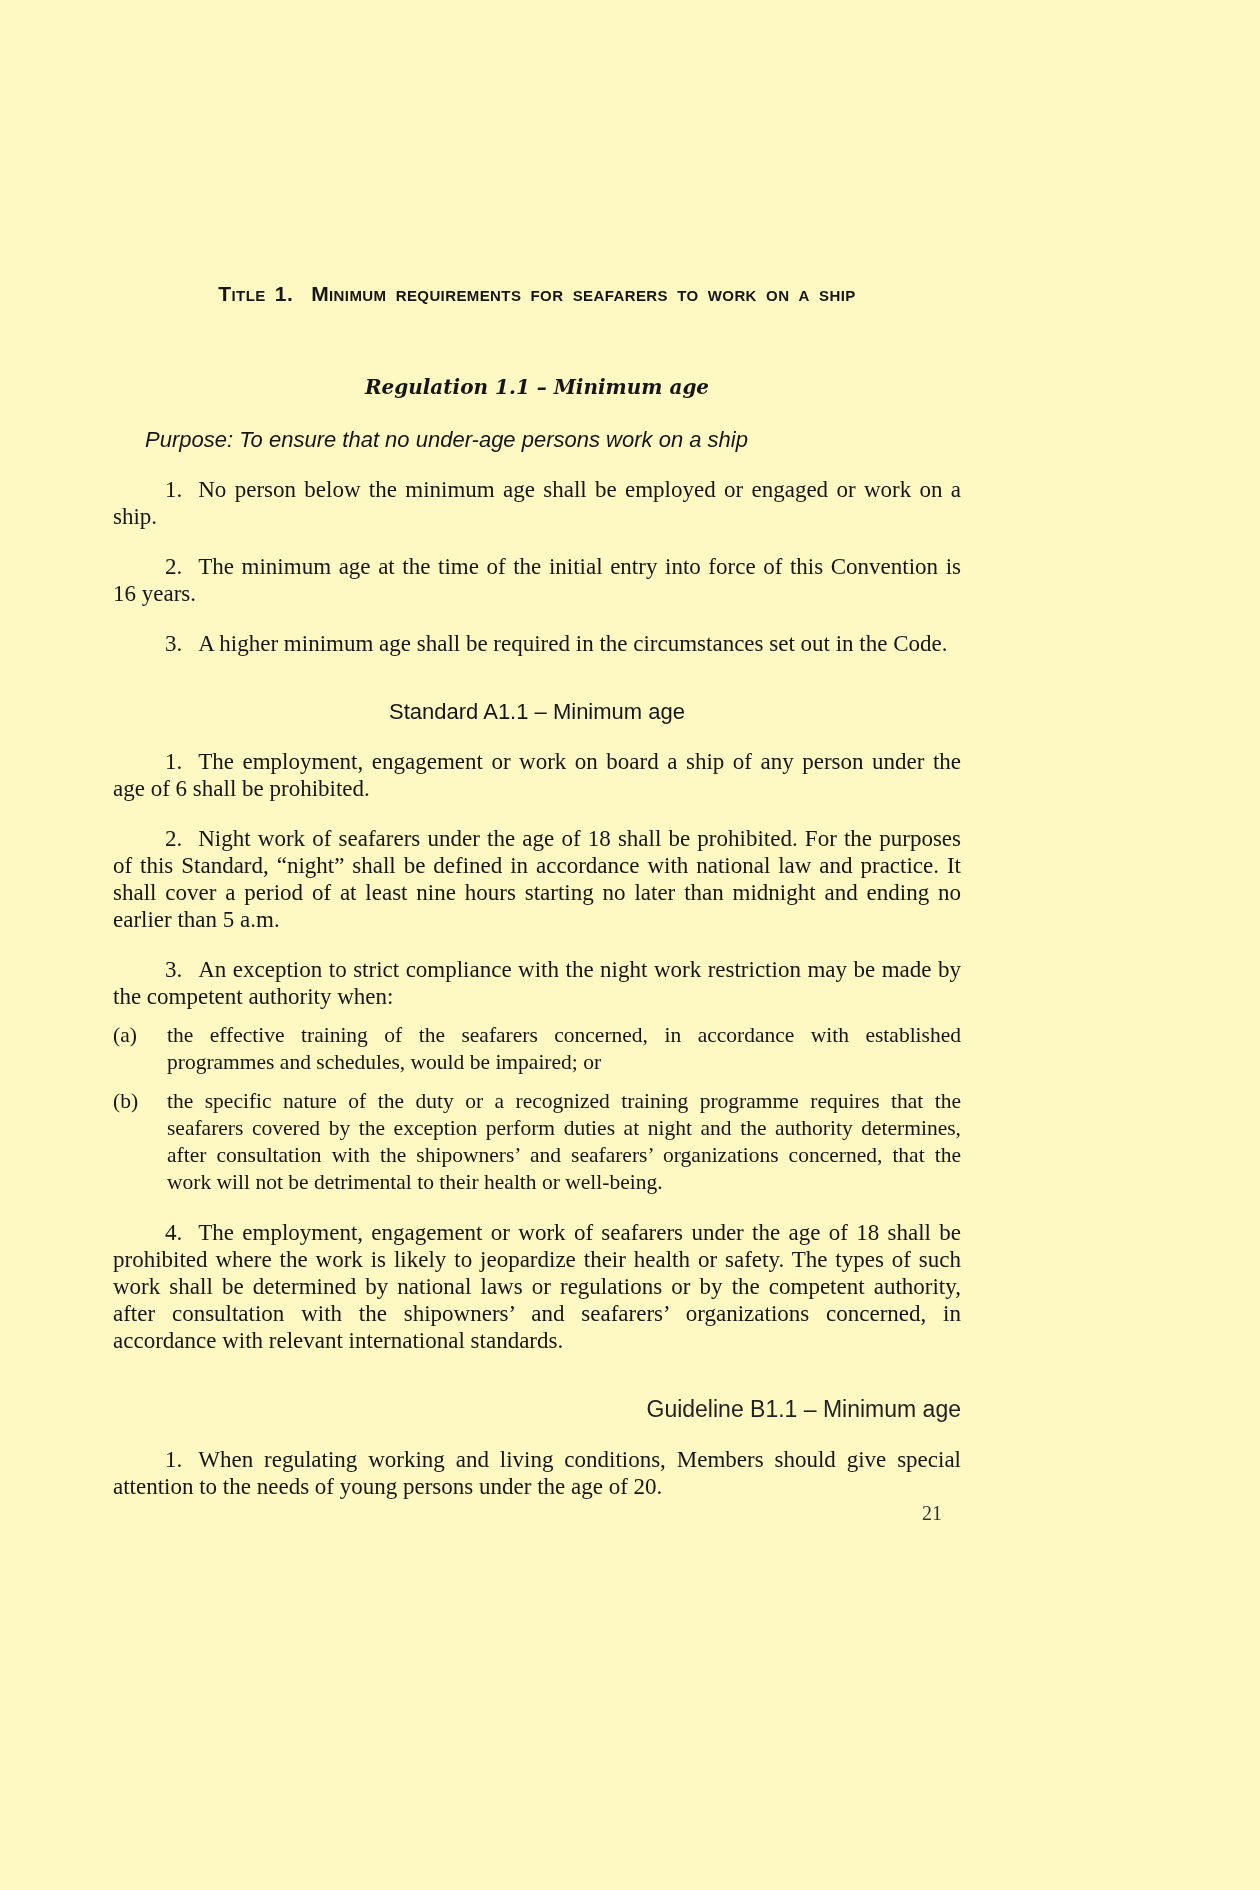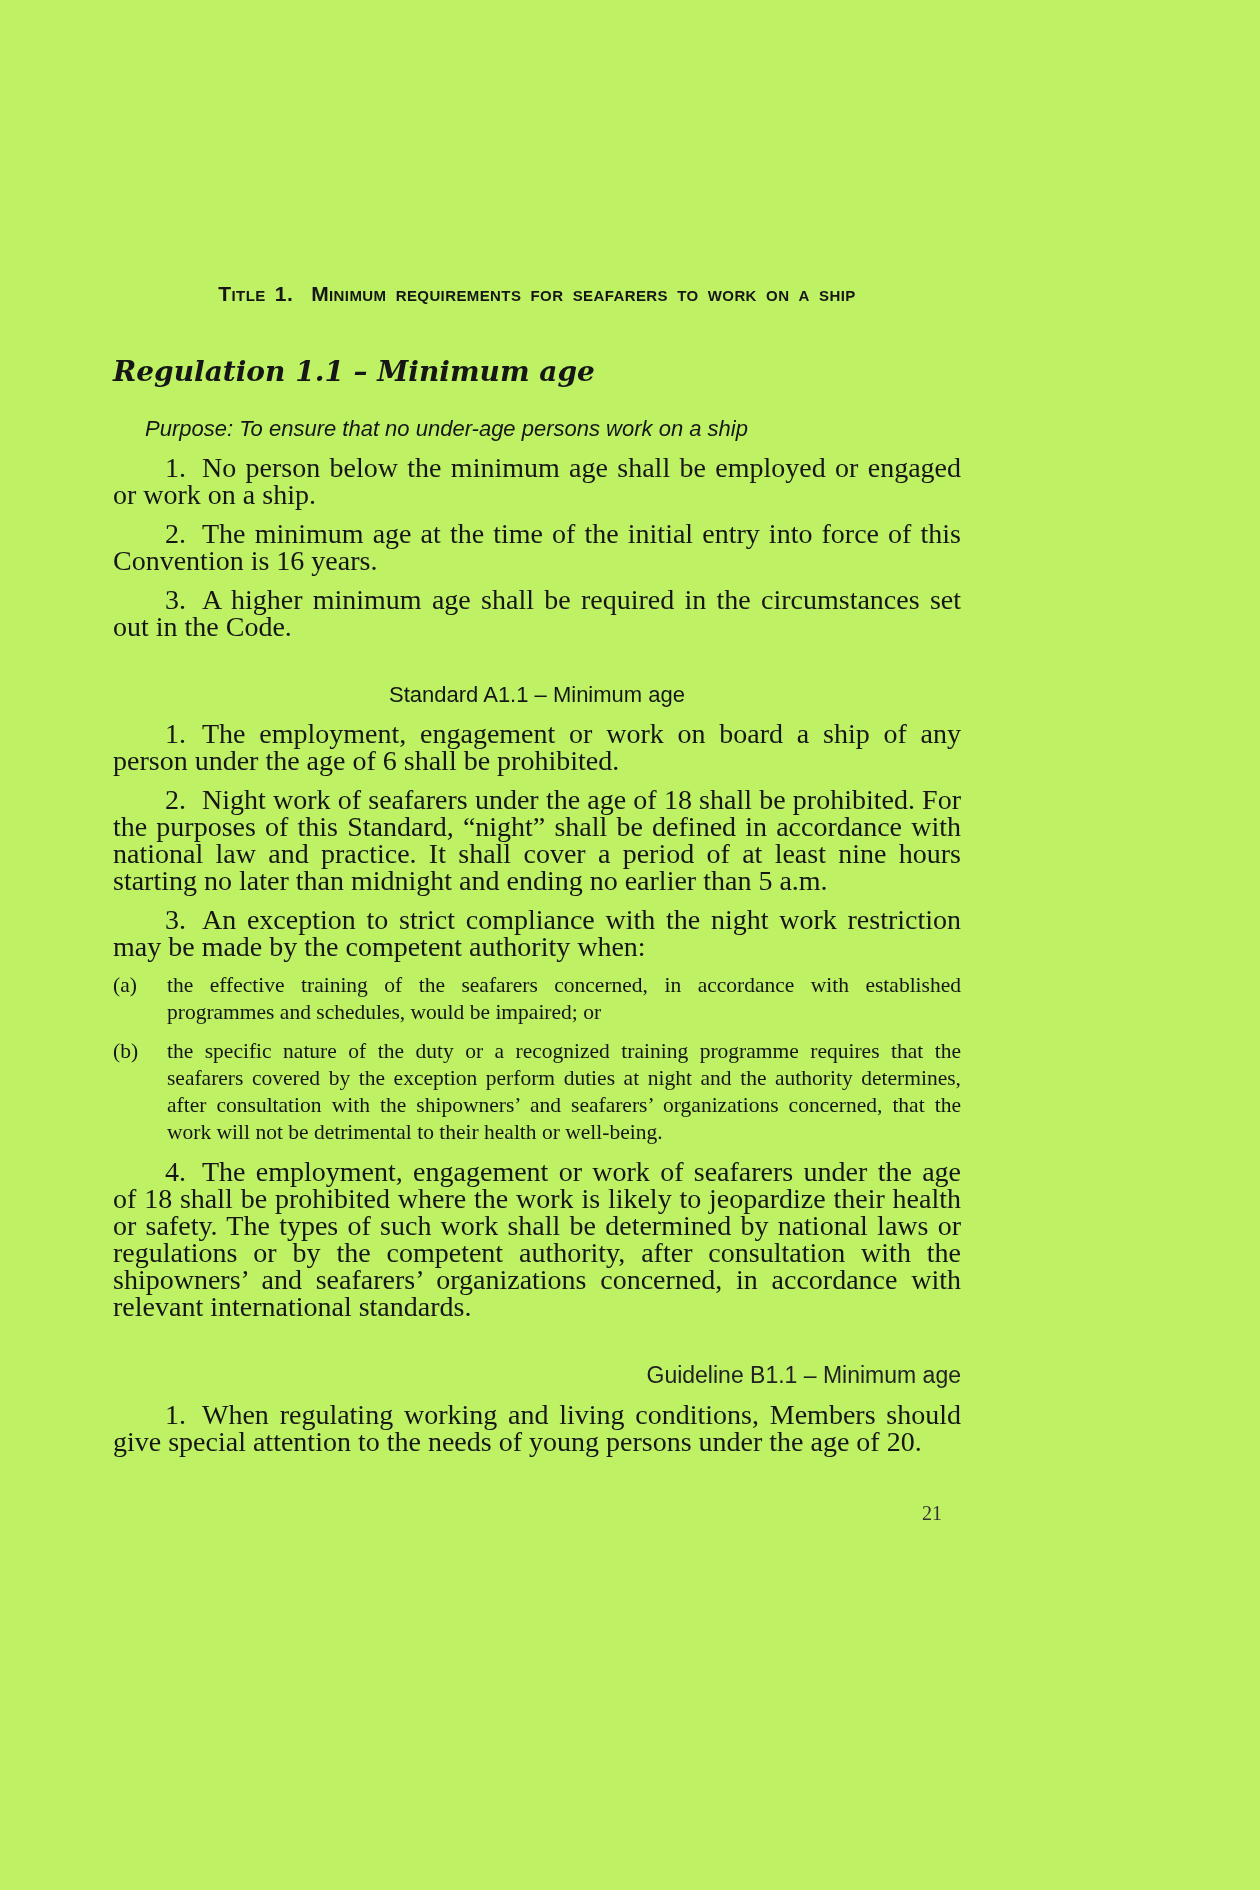--- a/index.html
+++ b/index.html
@@ -1,21 +1,21 @@
 <!DOCTYPE html>
 <html><head>
 <meta charset="utf-8">
 <style>
   html, body { margin: 0; padding: 0; background: #e8e8e8; }
   .page {
     position: relative;
     width: 1260px;
     height: 1890px;
     margin: 0 auto;
-    background: #bef264;
+    background: #fef9c3;
     font-family: "Liberation Serif", serif;
     color: #161616;
     overflow: hidden;
   }
   .content {
     position: absolute;
     left: 113px;
     top: 0;
     width: 848px;
   }
@@ -24,26 +24,26 @@
     text-align: center;
     font-family: "Liberation Sans", sans-serif;
     font-variant: small-caps;
     font-weight: bold;
     font-size: 21px;
     letter-spacing: 0.4px;
     word-spacing: 3px;
   }
   .doc-title .title-label { margin-right: 18px; }
   .reg-heading {
-    margin-top: 49px;
-    text-align: left;
+    margin-top: 69px;
+    text-align: center;
     font-family: "DejaVu Serif", serif;
     font-style: italic;
     font-weight: bold;
-    font-size: 28px;
+    font-size: 20px;
   }
   .purpose-line {
     margin-top: 28px;
     font-family: "Liberation Sans", sans-serif;
     font-style: italic;
     font-size: 22px;
     margin-left: 32px;
   }
   .section-heading {
     margin-top: 42px;
@@ -53,23 +53,23 @@
   }
   .guideline-heading {
     margin-top: 42px;
     text-align: right;
     font-family: "Liberation Sans", sans-serif;
     font-style: normal;
     font-size: 23px;
     color: #222;
   }
   .body-para {
-    margin: 12px 0 0 0;
+    margin: 23px 0 0 0;
     text-align: justify;
-    font-size: 28px;
+    font-size: 23px;
     line-height: 27px;
     text-indent: 52px;
   }
   .body-para .pnum { margin-right: 16px; }
   .hang-item {
     display: flex;
     margin-top: 12px;
     font-size: 21.5px;
     line-height: 27px;
   }

